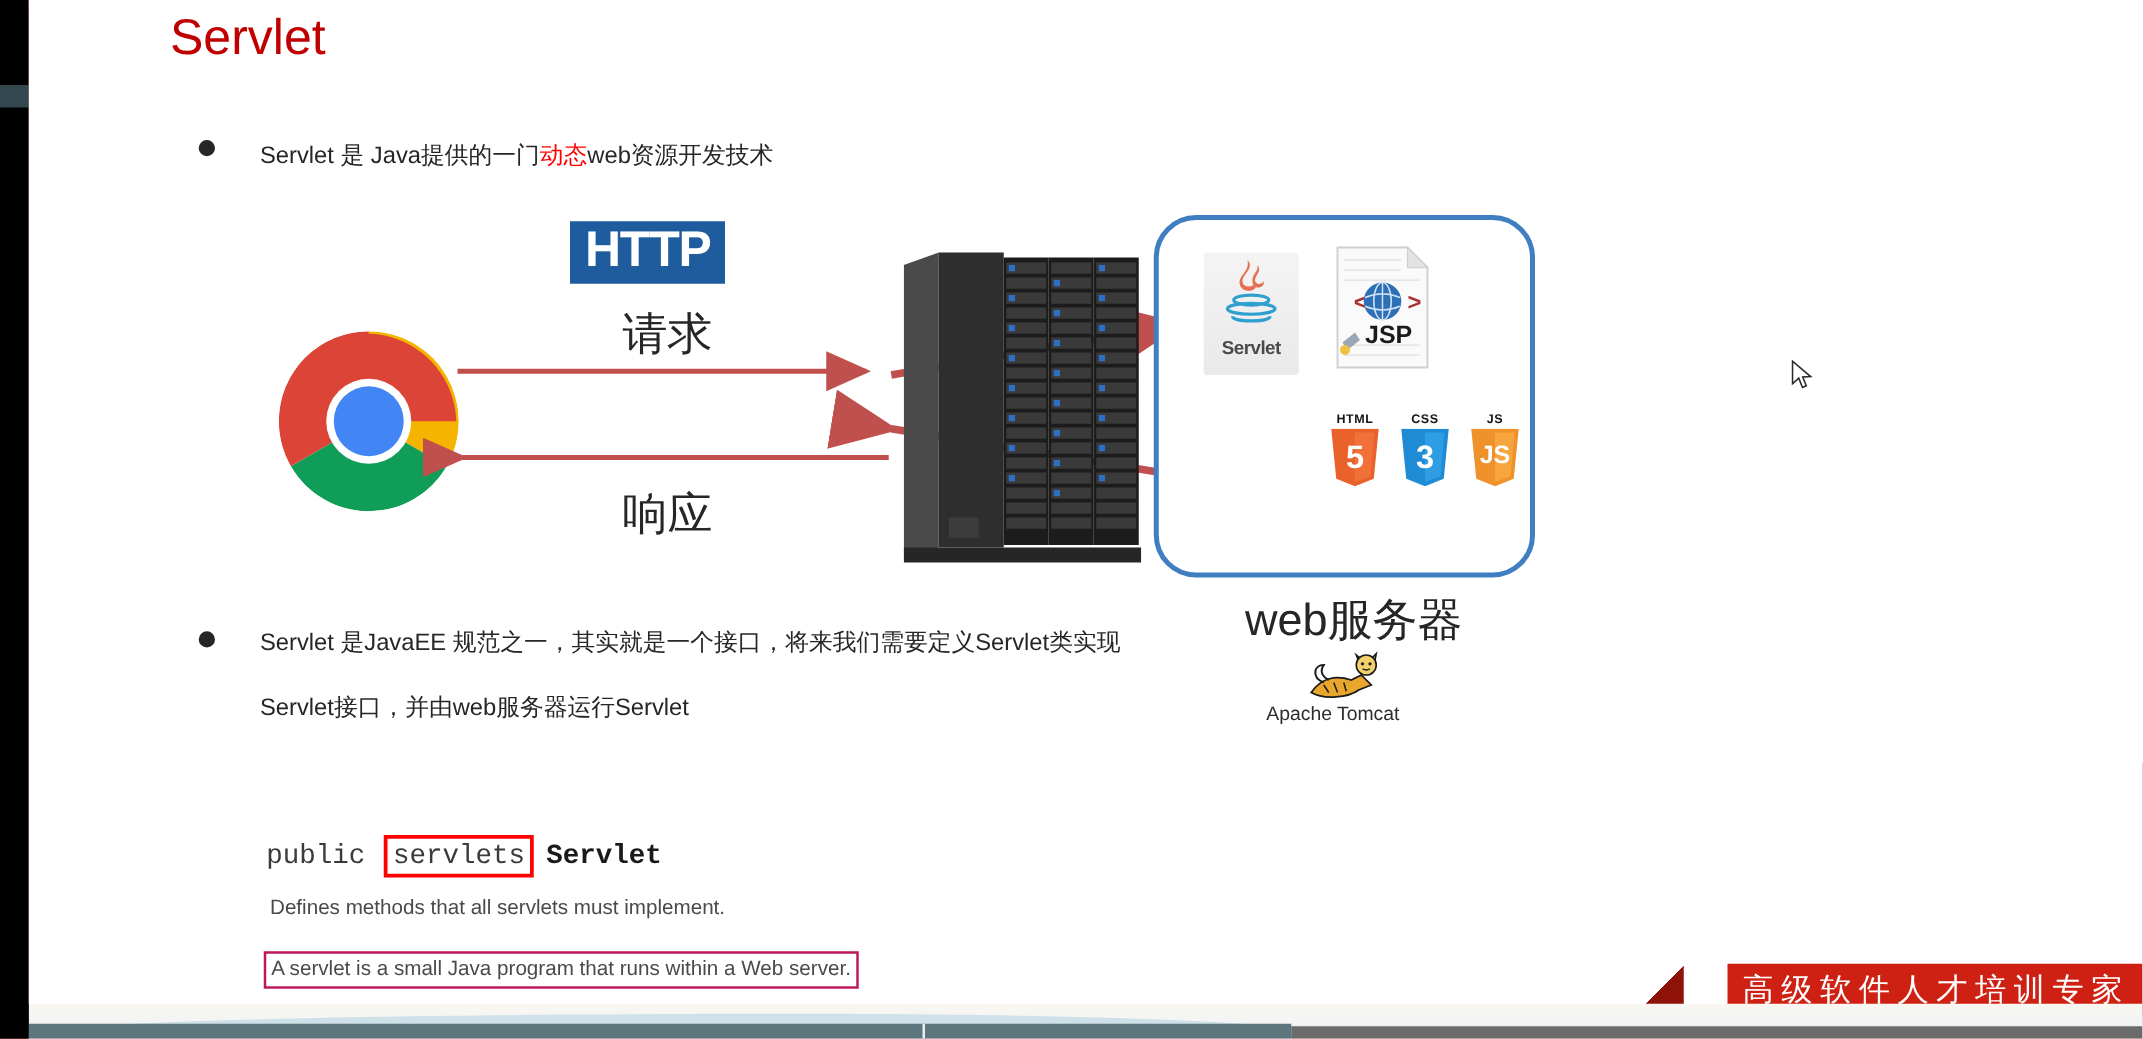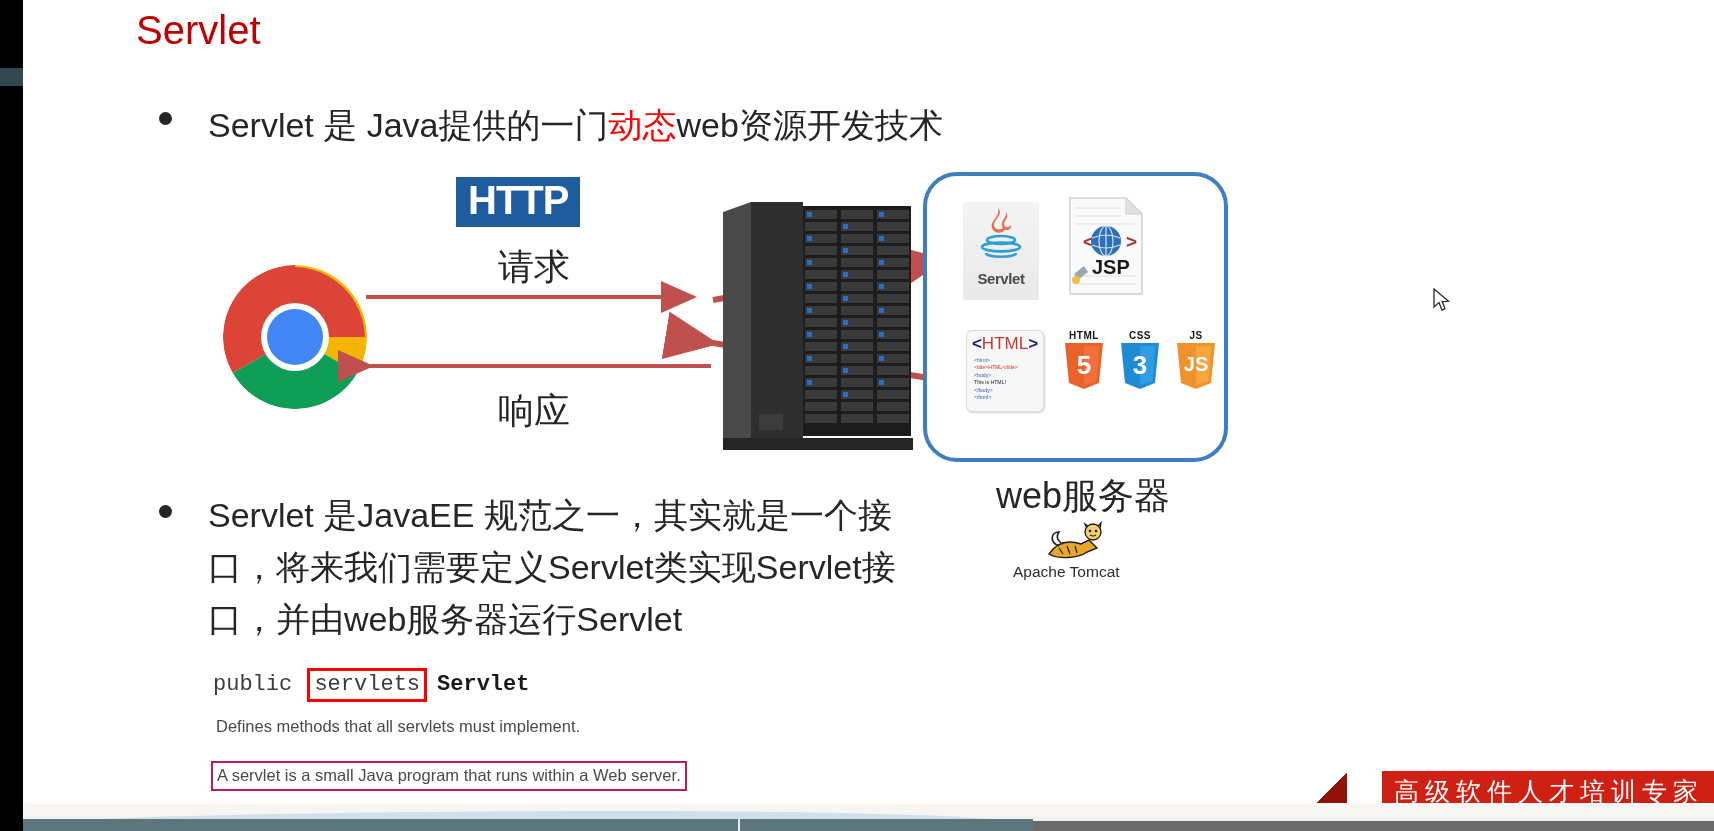--- a/index.html
+++ b/index.html
@@ -47,21 +47,21 @@
 
   
   .bullet-dot {
     position: absolute;
     width: 13px; height: 13px;
     border-radius: 50%;
     background: #262626;
   }
   .bullet-text {
     position: absolute;
-    font-size: 34px;
+    font-size: 19px;
     color: #262626;
     line-height: 52px;
     white-space: nowrap;
   }
   .hl-red { color: #ff0000; }
 
   #bullet1-dot { left: 136px; top: 112px; }
   #bullet1-text { left: 185px; top: 99px; }
 
   #bullet2-dot { left: 136px; top: 505px; }
@@ -466,31 +466,20 @@
         <text x="60" y="52" font-family="Liberation Sans, sans-serif" font-size="19" fill="#a33" font-weight="bold">&gt;</text>
         <circle cx="40" cy="45" r="15" fill="#2f6fb5"></circle>
         <path d="M26 42 Q40 36 54 42 M26 49 Q40 55 54 49 M40 30 L40 60" stroke="#cfe4f5" stroke-width="1.2" fill="none"></path>
         <ellipse cx="40" cy="45" rx="7" ry="15" fill="none" stroke="#cfe4f5" stroke-width="1.2"></ellipse>
         <text x="26" y="78" font-family="Liberation Sans, sans-serif" font-size="20" font-weight="bold" fill="#1a1a1a">JSP</text>
         <path d="M8 78 L18 70 L22 76 L12 84 Z" fill="#9aa7b4"></path>
         <circle cx="10" cy="84" r="4" fill="#f0c040"></circle>
       </svg>
     </div>
 
-    <div class="html-card">
-      <div class="tagline"><span class="ang">&lt;</span><span class="nm">HTML</span><span class="ang">&gt;</span></div>
-      <div class="snippet">
-        <div class="t">&lt;html&gt;</div>
-        <div class="r">&lt;title&gt;HTML&lt;/title&gt;</div>
-        <div class="t">&lt;body&gt;</div>
-        <div class="p">This is HTML!</div>
-        <div class="t">&lt;/body&gt;</div>
-        <div class="t">&lt;/html&gt;</div>
-      </div>
-    </div>
 
     <div class="tech-badges">
       <div class="shield" style="left:0;top:0;">
         <div class="cap">HTML</div>
         <svg class="body" viewBox="0 0 42 46">
             <path d="M2 0 L40 0 L36 40 L21 46 L6 40 Z" fill="#e8622a"></path>
             <path d="M21 3 L36.5 3 L33.5 38 L21 42.5 Z" fill="#f2703a"></path>
           </svg>
         <div class="num">5</div>
       </div>

